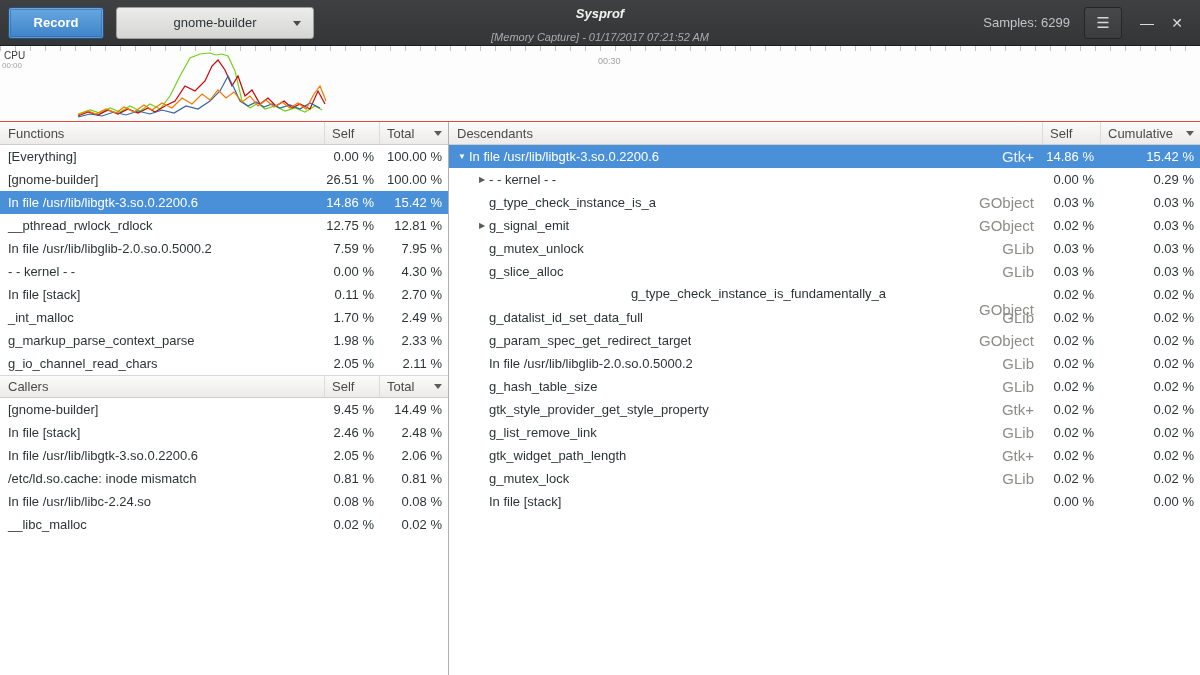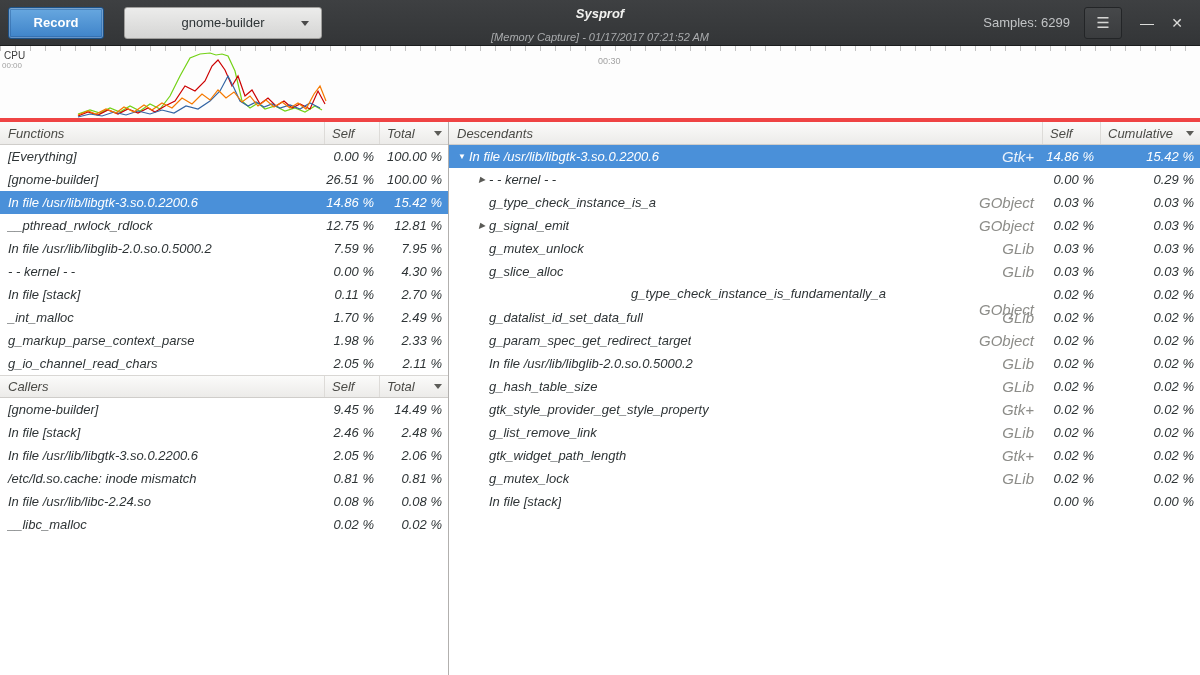--- a/index.html
+++ b/index.html
@@ -9,45 +9,45 @@
 
   
   .headerbar { height:46px; flex:0 0 46px; background:linear-gradient(#3e4042,#333537);
     border-bottom:1px solid #1b1d1e; display:flex; align-items:center; padding:0 8px;
     position:relative; color:#eeeeec; }
   .btn { height:32px; border-radius:3px; display:flex; align-items:center; justify-content:center;
     font-size:13px; cursor:default; }
   .record-btn { width:96px; background:linear-gradient(#68a8e0,#3e83c9);
     border:1px solid #1c5187; box-shadow:inset 0 0 0 1px rgba(255,255,255,.25), inset 0 0 0 2px rgba(40,90,150,.45);
     color:#fff; font-weight:bold; }
-  .proc-btn { width:198px; margin-left:20px; background:linear-gradient(#ececeb,#d5d5d4);
+  .proc-btn { width:198px; margin-left:12px; background:linear-gradient(#ececeb,#d5d5d4);
     border:1px solid #9f9e9c; color:#2e3436; position:relative; }
   .proc-btn .arrow { position:absolute; right:12px; top:13px; width:0; height:0;
     border-left:4px solid transparent; border-right:4px solid transparent; border-top:5px solid #4a4a4a; }
   .titlebox { position:absolute; left:0; right:0; top:6px; text-align:center; pointer-events:none;font-style:italic; }
   .titlebox .title { font-weight:bold; font-size:13px; color:#f2f2f0; }
   .titlebox .subtitle { font-size:11px; color:#a9abad; margin-top:10px; }
   .samples { margin-left:auto; color:#c2c4c6; font-size:13px; padding-right:14px; }
   .menu-btn { width:38px; background:linear-gradient(#46484a,#3a3c3e); border:1px solid #232527;
     color:#d6d6d4; font-size:15px; }
   .winctl { display:flex; align-items:center; margin-left:10px; }
   .winbtn { width:30px; height:30px; display:flex; align-items:center; justify-content:center;
     color:#dcdcda; font-size:14px; }
 
   
-  .timeline { height:76px; flex:0 0 76px; background:#fdfdfd; border-bottom:4px solid #ef4444; position:relative; }
+  .timeline { height:76px; flex:0 0 76px; background:#fdfdfd; border-bottom:1px solid #ef4444; position:relative; }
   .ticks { position:absolute; top:0; left:0; right:0; height:5px;
     background:repeating-linear-gradient(to right,#b4b4b4 0 1px,transparent 1px 15px); opacity:.8; }
   .cpu-label { position:absolute; left:4px; top:4px; font-size:10px; color:#3a3a3a; }
   .time-start { position:absolute; left:2px; top:15px; font-size:8px; color:#a2a2a2; }
   .time-mid { position:absolute; left:598px; top:10px; font-size:9px; color:#a2a2a2; }
   .timeline svg { position:absolute; left:0; top:0; width:1200px; height:75px; }
 
   
-  .main { flex:1; display:flex; min-height:0; background:#fff;font-style:italic; }
+  .main { flex:1; display:flex; min-height:0; background:#fff; }
   .pane-left { width:449px; flex:0 0 449px; border-right:1px solid #b2b0ae; display:flex; flex-direction:column; }
   .pane-right { flex:1; display:flex; flex-direction:column; }
 
   .thead { display:flex; height:23px; flex:0 0 23px; align-items:center;
     background:linear-gradient(#fbfbfa,#ecebe9); border-top:1px solid #d9d7d4; border-bottom:1px solid #cfcdca;
     color:#4a4a46; }
   .pane-left .thead:first-child, .pane-right .thead:first-child { border-top:none; }
   .h-name { flex:1; padding-left:8px; border-right:1px solid #dddbd8; height:100%; display:flex; align-items:center; }
   .h-self { width:55px; flex:0 0 55px; padding-left:7px; border-right:1px solid #dddbd8; height:100%; display:flex; align-items:center; }
   .h-total { width:68px; flex:0 0 68px; padding:0 6px 0 7px; height:100%; display:flex; align-items:center; justify-content:space-between; }

